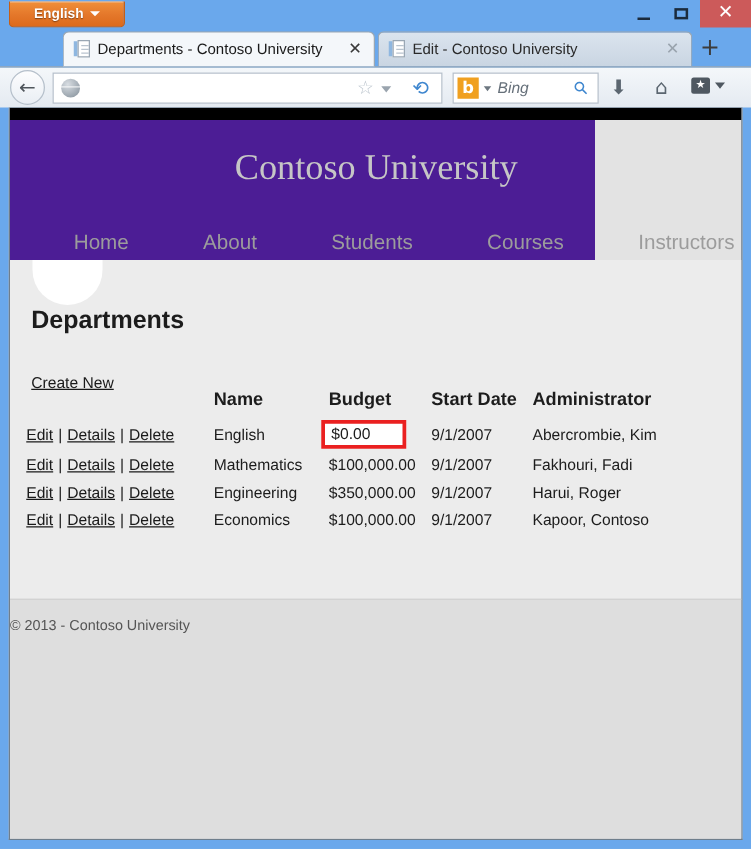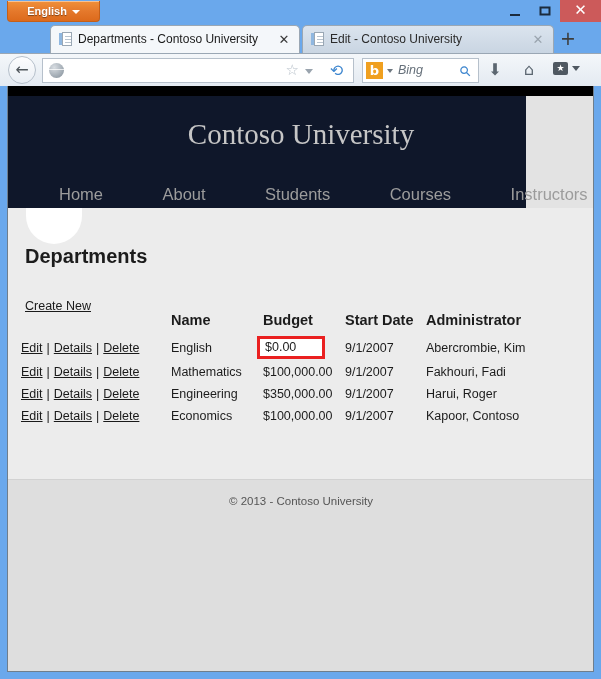--- a/index.html
+++ b/index.html
@@ -356,22 +356,22 @@
   }
   #blackbar {
     position: absolute;
     left: 0; top: 0;
     width: 586px; height: 10px;
     background: #000000;
   }
   #site-header {
     position: absolute;
     left: 0; top: 10px;
-    width: 518px; height: 112px;
-    background: #0f172a;
+    width: 468px; height: 112px;
+    background: #4c1d95;
   }
   #brand {
     position: absolute;
     left: 0; top: 22px;
     width: 586px;
     text-align: center;
     font-family: "Liberation Serif", serif;
     font-size: 29px;
     color: #c6c6c6;
   }
@@ -474,21 +474,20 @@
     position: absolute;
     left: 0; top: 393px;
     width: 586px; height: 191px;
     background: #dedede;
     border-top: 1px solid #d2d2d2;
   }
   #footer-text {
     position: absolute;
     left: 0; top: 15px;
     width: 586px;
-    text-align: center;
     font-size: 11.5px;
     color: #555555;
   }
 </style>
 </head>
 <body>
 
 <div id="window">
 
   <div id="titlebar">

